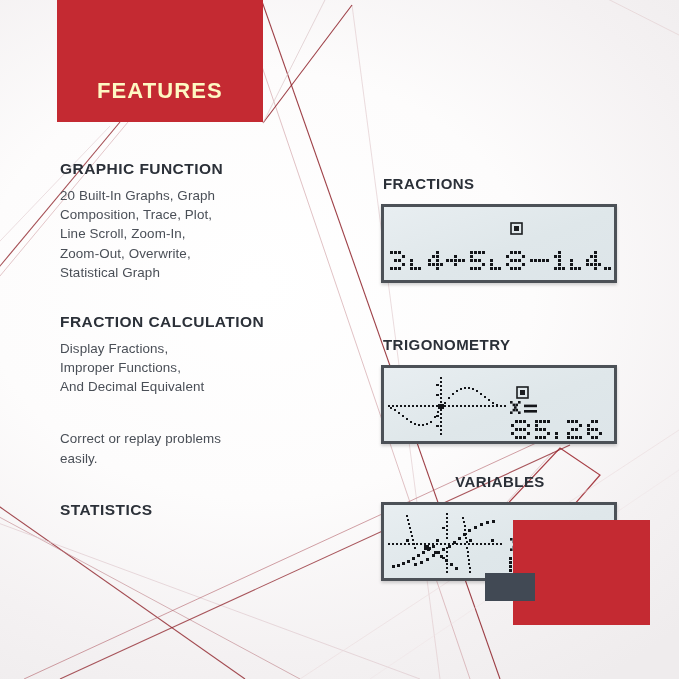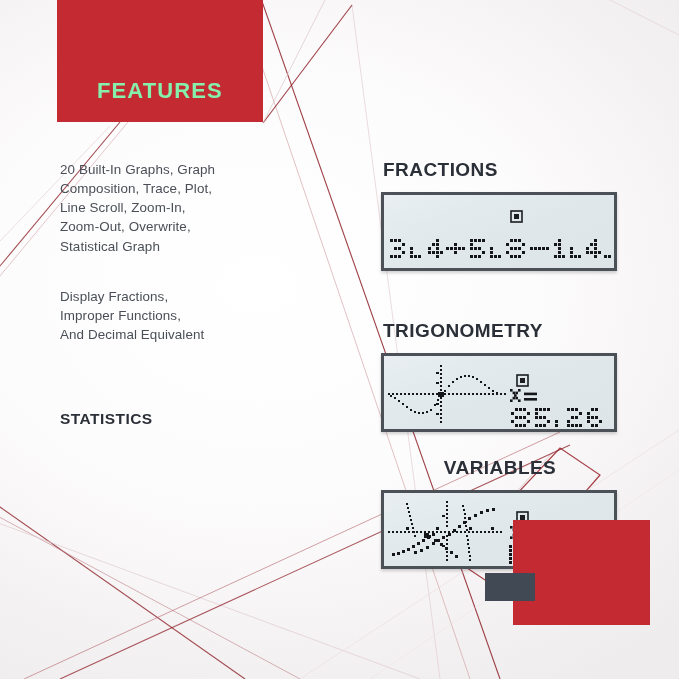--- a/index.html
+++ b/index.html
@@ -19,21 +19,21 @@
   
   #bg-lines{position:absolute;inset:0;width:679px;height:679px;pointer-events:none;}
 
   
   .banner{
     position:absolute;left:57px;top:-6px;width:206px;height:128px;
     background:#C42A32;
   }
   .banner-label{
     position:absolute;left:40px;bottom:18px;
-    color:#86efac;font-size:22px;font-weight:bold;letter-spacing:1.1px;
+    color:#fef9c3;font-size:22px;font-weight:bold;letter-spacing:1.1px;
     font-family:"Liberation Sans", sans-serif;
   }
 
   
   .col-left{position:absolute;left:60px;top:160px;width:300px;}
 
   .feature{margin-bottom:0;}
   .feature-title{
     font-size:15.5px;font-weight:bold;color:#2b3038;letter-spacing:.45px;
     margin:0 0 9px 0;line-height:1.1;
@@ -42,22 +42,22 @@
     font-size:13.4px;color:#4a4f57;line-height:1.43;margin:0;
     white-space:pre-line;letter-spacing:.1px;
   }
   .sp1{height:31px;}
   .sp2{height:33px;}
   .sp3{height:33px;}
 
   
   .lcd-group{position:absolute;left:0;}
   .lcd-title{
-    font-size:19px;font-weight:bold;color:#2b3038;letter-spacing:.45px;
-    margin:0 0 11px 2px;line-height:1.1;
+    font-size:15px;font-weight:bold;color:#2b3038;letter-spacing:.45px;
+    margin:16px 0 11px 2px;line-height:1.1;
   }
   .lcd{
     position:relative;width:236px;height:79px;
     background:linear-gradient(160deg,#e8eef1 0%,#dfe7ea 55%,#dde5e9 100%);
     border:3px solid #4c5157;
     box-sizing:border-box;
     box-shadow:0 2px 3px rgba(0,0,0,.18);
   }
   .lcd svg{position:absolute;left:0;top:0;}
 
@@ -113,38 +113,42 @@
     </g>
   </svg>
 
   <div class="banner">
     <div class="banner-label">FEATURES</div>
   </div>
 
   <div class="col-left">
 
     <div class="feature">
+      <h3 class="feature-title">GRAPHIC FUNCTION</h3>
       <p class="feature-body">20 Built-In Graphs, Graph
 Composition, Trace, Plot,
 Line Scroll, Zoom-In,
 Zoom-Out, Overwrite,
 Statistical Graph</p>
     </div>
 
     <div class="sp1"></div>
 
     <div class="feature">
+      <h3 class="feature-title">FRACTION CALCULATION</h3>
       <p class="feature-body">Display Fractions,
 Improper Functions,
 And Decimal Equivalent</p>
     </div>
 
     <div class="sp2"></div>
 
     <div class="feature">
+      <p class="feature-body">Correct or replay problems
+easily.</p>
     </div>
 
     <div class="sp3"></div>
 
     <div class="feature">
       <h3 class="feature-title">STATISTICS</h3>
     </div>
 
   </div>
 

